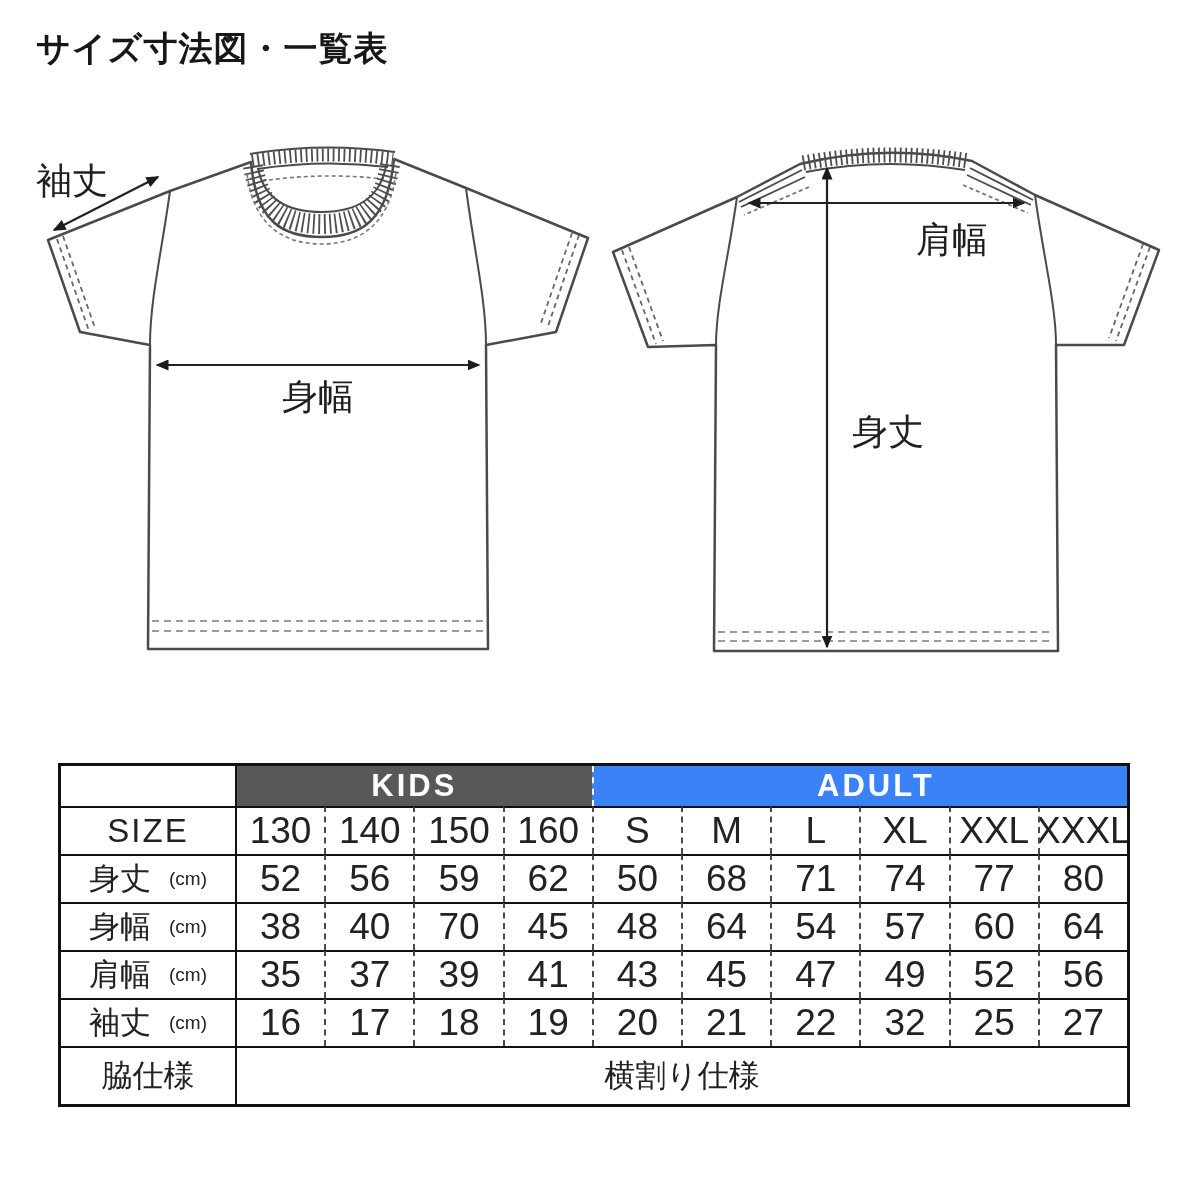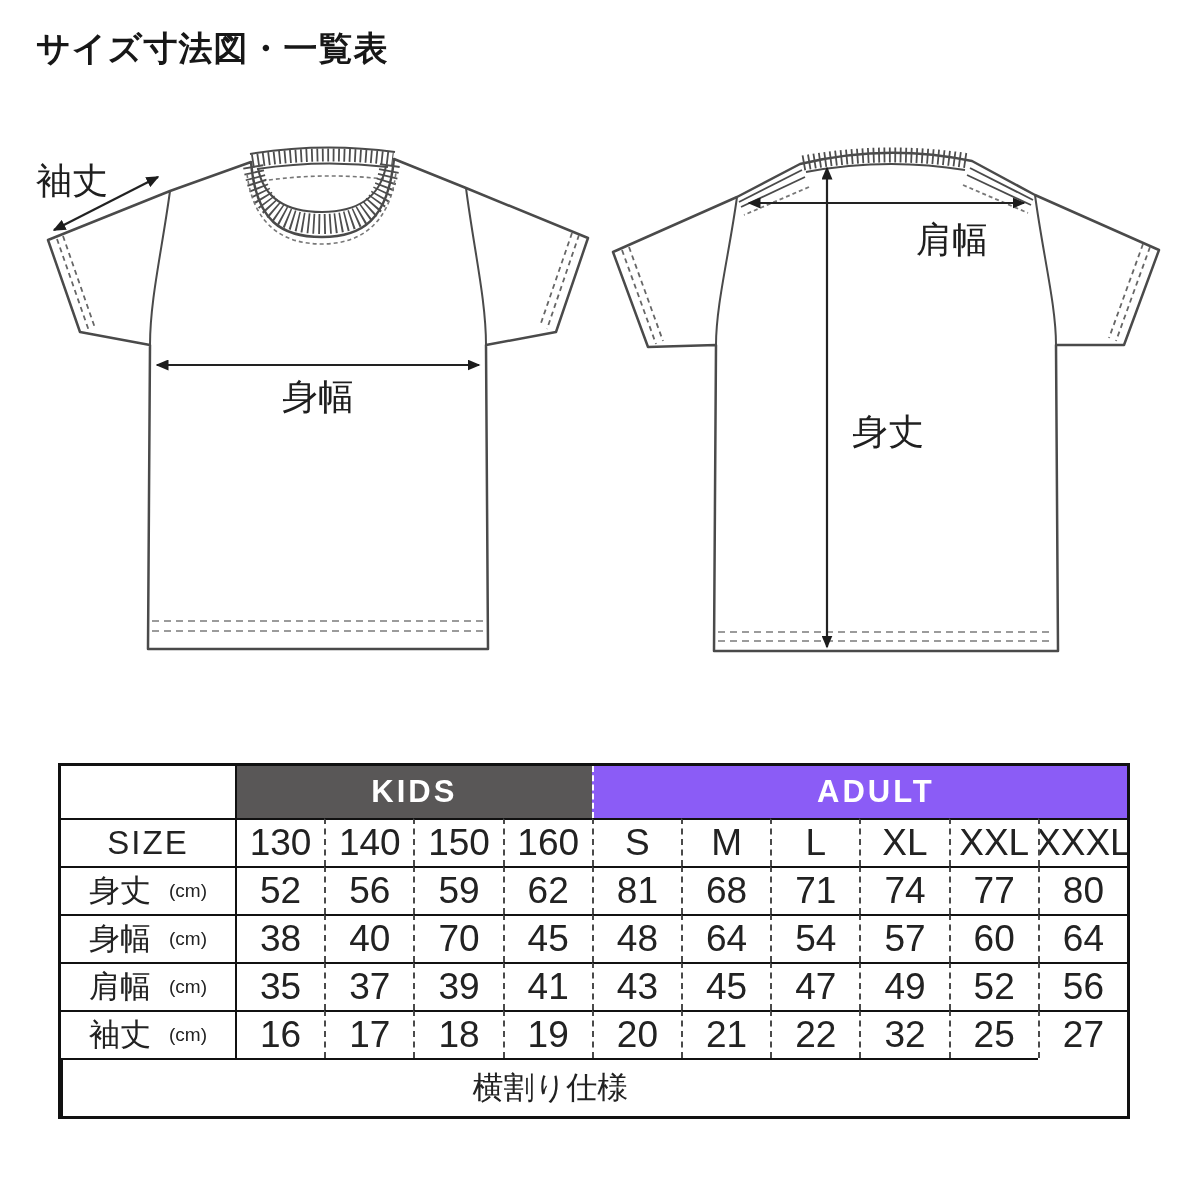--- a/index.html
+++ b/index.html
@@ -8,21 +8,21 @@
   .page-title{position:absolute;left:36px;top:26px;font-size:34px;font-weight:bold;
               letter-spacing:1px;color:#171717}
   svg.diagram{position:absolute;left:0;top:0}
   svg text{font-family:"Liberation Sans","DejaVu Sans",sans-serif;fill:#1f1f1f;font-size:36px}
 
   
   .tbl{position:absolute;left:58px;top:763px;width:1066px;background:#fff;
        border:3px solid #111;display:grid;grid-template-columns:174px repeat(10,1fr)}
   .c{display:flex;align-items:center;justify-content:center;white-space:nowrap;
      overflow:hidden;box-sizing:border-box}
-  .h40{height:52px}.h60{height:48px}.h58{height:58px}
+  .h40{height:40px}.h60{height:48px}.h58{height:58px}
   .rt{border-top:2px solid #111}
   .sl{border-left:2px solid #111}
   .dl{border-left:2px dashed #4a4a4a}
   .dw{border-left:2px dashed #fff}
   .nl{border-left:none}
   .grp{font-weight:bold;color:#fff;font-size:31px;letter-spacing:3px}
   .val{font-size:37px;color:#222}
   .lab{font-size:31px;color:#222}
   .lab .unit{font-size:19px;margin-left:18px}
   .sizecap{font-size:33px;letter-spacing:2px}
@@ -112,41 +112,41 @@
     <line x1="749" y1="203" x2="1024" y2="203" marker-start="url(#ah)" marker-end="url(#ah)"></line>
     <line x1="827" y1="168" x2="827" y2="647" marker-start="url(#ah)" marker-end="url(#ah)"></line>
   </g>
   <text text-anchor="middle" x="952" y="252">肩幅</text>
   <text x="852" y="444">身丈</text>
 </svg>
 
 <div class="tbl" id="size-table">
   <div class="c h40 nl"></div>
   <div class="c h40 sl grp" style="grid-column: span 4; background: rgb(89, 87, 87);">KIDS</div>
-  <div class="c h40 dw grp" style="grid-column: span 6; background: #8b5cf6; padding-left: 31px;">ADULT</div>
+  <div class="c h40 dw grp" style="grid-column: span 6; background: #3b82f6; padding-left: 31px;">ADULT</div>
 <div class="c h60 nl rt lab sizecap">SIZE</div>
     <div class="c h60 rt val sl">130</div>
     <div class="c h60 rt val dl">140</div>
     <div class="c h60 rt val dl">150</div>
     <div class="c h60 rt val dl">160</div>
     <div class="c h60 rt val dl">S</div>
     <div class="c h60 rt val dl">M</div>
     <div class="c h60 rt val dl">L</div>
     <div class="c h60 rt val dl">XL</div>
     <div class="c h60 rt val dl">XXL</div>
     <div class="c h60 rt val dl">XXXL</div>
     <div class="c h60 nl rt lab">
       <span>身丈</span>
       <span class="unit">(cm)</span>
     </div>
     <div class="c h60 rt val sl">52</div>
     <div class="c h60 rt val dl">56</div>
     <div class="c h60 rt val dl">59</div>
     <div class="c h60 rt val dl">62</div>
-    <div class="c h60 rt val dl">81</div>
+    <div class="c h60 rt val dl">50</div>
     <div class="c h60 rt val dl">68</div>
     <div class="c h60 rt val dl">71</div>
     <div class="c h60 rt val dl">74</div>
     <div class="c h60 rt val dl">77</div>
     <div class="c h60 rt val dl">80</div>
     <div class="c h60 nl rt lab">
       <span>身幅</span>
       <span class="unit">(cm)</span>
     </div>
     <div class="c h60 rt val sl">38</div>
@@ -180,14 +180,15 @@
     <div class="c h60 rt val sl">16</div>
     <div class="c h60 rt val dl">17</div>
     <div class="c h60 rt val dl">18</div>
     <div class="c h60 rt val dl">19</div>
     <div class="c h60 rt val dl">20</div>
     <div class="c h60 rt val dl">21</div>
     <div class="c h60 rt val dl">22</div>
     <div class="c h60 rt val dl">32</div>
     <div class="c h60 rt val dl">25</div>
     <div class="c h60 rt val dl">27</div>
+    <div class="c h58 nl rt lab">脇仕様</div>
     <div class="c h58 sl rt lab" style="grid-column: span 10;">横割り仕様</div>
   </div>
 
 </body></html>

